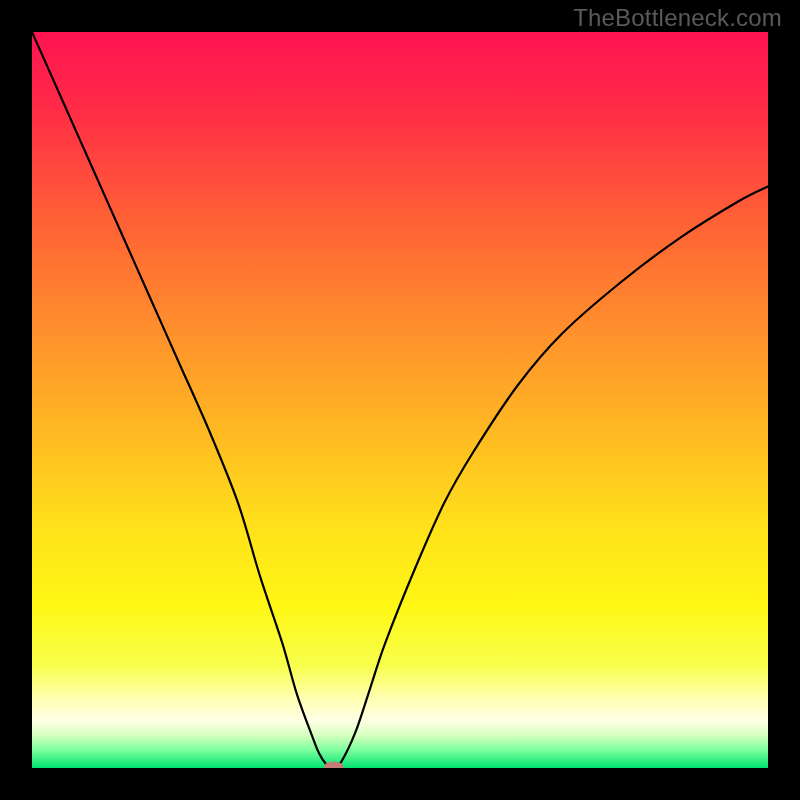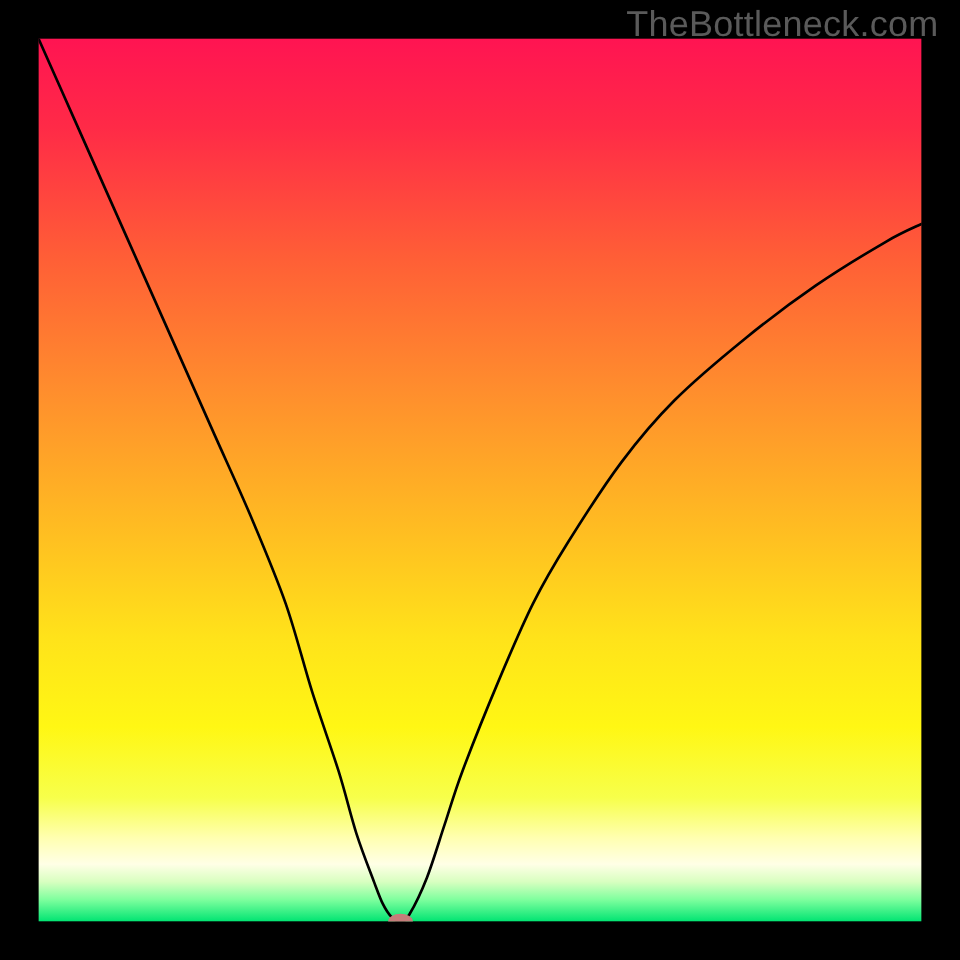--- a/index.html
+++ b/index.html
@@ -23,21 +23,21 @@
     top: 32px;
     left: 32px;
     width: 736px;
     height: 736px;
   }
   .watermark {
     position: absolute;
     top: 4px;
     right: 18px;
     color: #5a5a5a;
-    font-size: 30px;
+    font-size: 24px;
     font-weight: 500;
     letter-spacing: 0.2px;
   }
   svg { display: block; }
 </style>
 </head>
 <body>
 
 <div class="frame">
   <div class="watermark">TheBottleneck.com</div>

